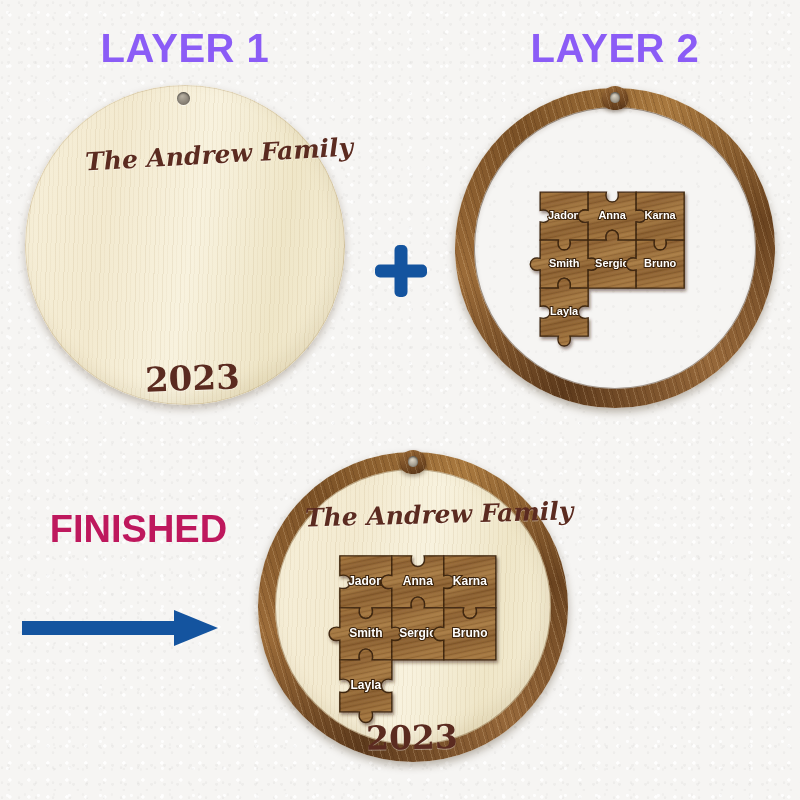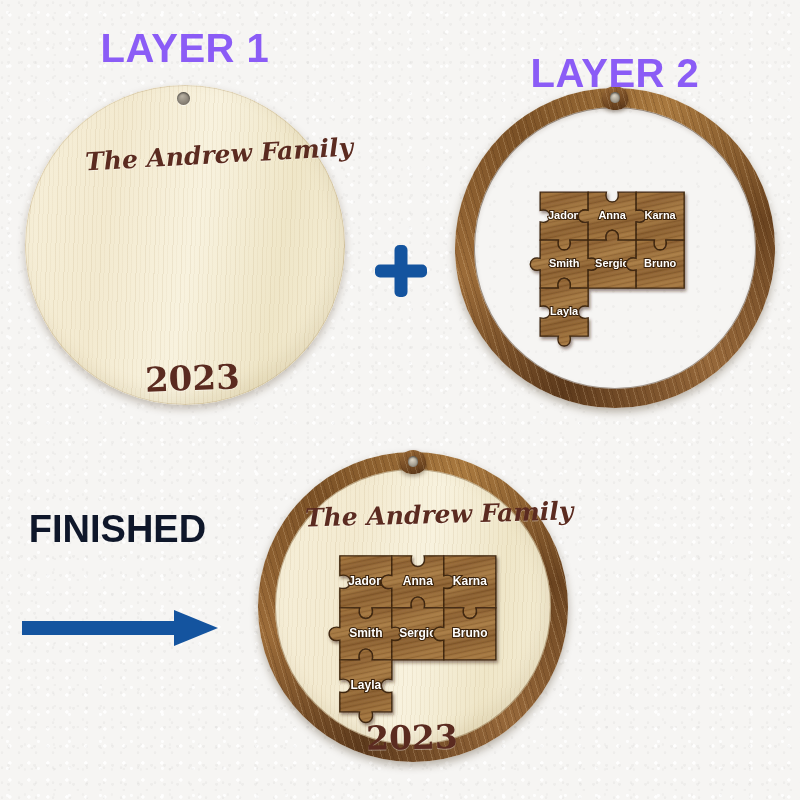--- a/index.html
+++ b/index.html
@@ -27,26 +27,26 @@
 
   .heading{
     position:absolute;
     font-weight:bold;
     color:#8b5cf6;
     letter-spacing:.5px;
     z-index:6;
     white-space:nowrap;
   }
   #layer1-title{ left:0; width:370px; top:26px; text-align:center; font-size:40px; }
-  #layer2-title{ left:430px; width:370px; top:26px; text-align:center; font-size:40px;margin-top:25px; }
+  #layer2-title{ left:430px; width:370px; top:26px; text-align:center; font-size:40px; }
 
   #finished-label{
-    position:absolute; left:10px; top:510px; width:215px;
+    position:absolute; left:31px; top:510px; width:215px;
     text-align:center; line-height:1.02;
-    font-size:38px; font-weight:bold; color:#0f172a; z-index:6;
+    font-size:38px; font-weight:bold; color:#be185d; z-index:6;
   }
   #finished-label div{ white-space:nowrap; }
 
   #finished-arrow{ position:absolute; left:22px; top:608px; z-index:6; }
 
   #plus-sign{ position:absolute; left:372px; top:242px; z-index:6; }
 
   
   .ornament{ position:absolute; z-index:5; }
 

